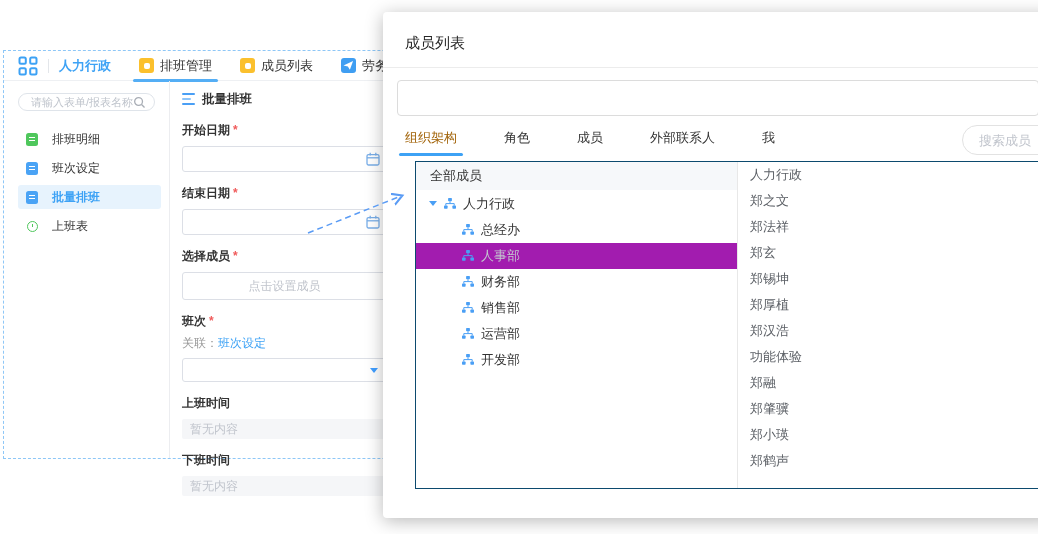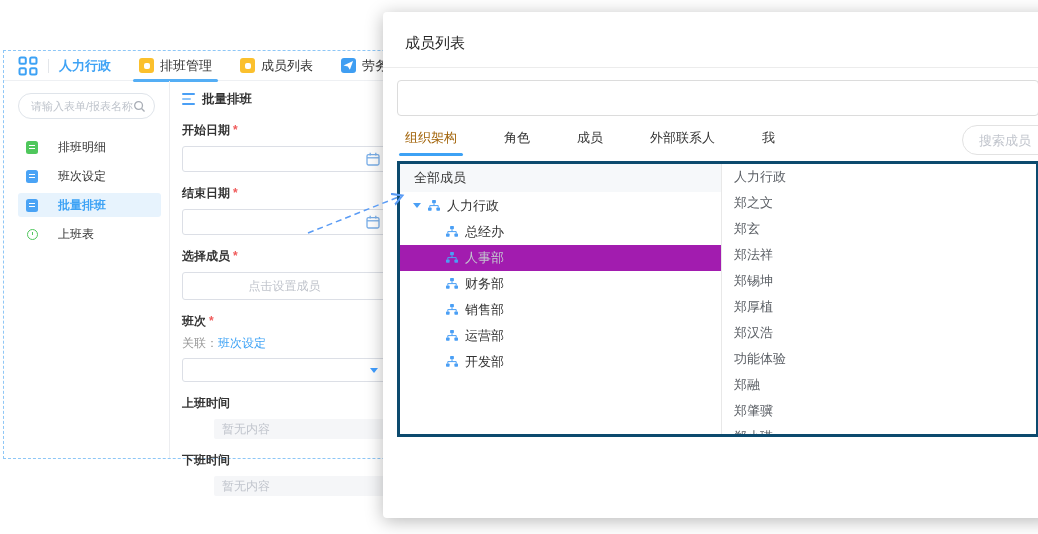--- a/index.html
+++ b/index.html
@@ -22,27 +22,27 @@
   .badge { width:15px; height:15px; border-radius:3px; position:relative; flex:0 0 auto; }
   .badge::after { content:""; position:absolute; left:4.5px; top:4.5px; width:6px; height:6px;
     background:#fff; border-radius:2px; }
   .badge.plane::after { display:none; }
   .badge.plane svg { position:absolute; left:2px; top:2px; }
 
   .win-body { flex:1; display:flex; min-height:0; }
 
   
   .sidebar { width:165px; flex:0 0 auto; padding:12px 8px 0 14px; }
-  .search-pill { width:137px; height:26px; border:1px solid #dfe4ea; border-radius:14px;
+  .search-pill { width:137px; height:18px; border:1px solid #dfe4ea; border-radius:14px;
     display:flex; align-items:center; padding:0 8px 0 12px; }
   .search-pill input { border:none; outline:none; flex:1; min-width:0; font-size:11px;
     color:#333; background:transparent; }
   .search-pill input::placeholder { color:#bfc4cc; }
   .side-list { list-style:none; margin-top:16px; }
-  .side-item { height:24px; display:flex; align-items:center; gap:20px; padding:0 8px;
+  .side-item { height:24px; display:flex; align-items:center; gap:14px; padding:0 8px;
     margin-bottom:5px; border-radius:3px; cursor:pointer; color:#333; }
   .side-item.selected { background:#e7f3fd; color:#3da2f5; font-weight:bold; }
   .s-icon { width:12px; height:13px; flex:0 0 auto; position:relative; }
   .s-icon.doc { background:var(--c); border-radius:2.5px; }
   .s-icon.doc::after { content:""; position:absolute; left:3px; top:4px; width:6px; height:1.5px;
     background:#fff; box-shadow:0 3px 0 #fff; }
   .s-icon.bell { background:transparent; }
   .s-icon.bell::before { content:""; position:absolute; left:0.5px; top:1px; width:9px; height:9px;
     border:1.5px solid var(--c); border-radius:50%; }
   .s-icon.bell::after { content:""; position:absolute; left:5.5px; top:4px; width:1.5px; height:3.5px;
@@ -64,39 +64,39 @@
   .member-box { width:205px; height:28px; border:1px solid #dcdfe6; border-radius:3px;
     display:flex; align-items:center; justify-content:center; color:#c0c4cc; cursor:pointer; }
   .rel-line { margin:-2px 0 6px; color:#999; }
   .rel-line a { color:#3da2f5; text-decoration:none; cursor:pointer; }
   .select-box { width:205px; height:24px; border:1px solid #dcdfe6; border-radius:3px;
     position:relative; cursor:pointer; background:#fff; }
   .select-box .caret { position:absolute; right:8px; top:9px; width:0; height:0;
     border-left:4.5px solid transparent; border-right:4.5px solid transparent;
     border-top:5.5px solid #409eff; }
   .gray-field { width:205px; height:20px; background:#f5f6f8; border-radius:2px; color:#c0c4cc;
-    display:flex; align-items:center; padding:0 8px;margin-left:32px; }
+    display:flex; align-items:center; padding:0 8px; }
 
   
   .modal { position:absolute; left:383px; top:12px; width:672px; height:506px; background:#fff;
     border-radius:4px; box-shadow:0 3px 18px rgba(0,0,0,.28); z-index:20; }
   .m-title { padding:22px 0 14px 22px; font-size:15px; font-weight:500; color:#262626;
     border-bottom:1px solid #ececec; }
   .sel-box { margin:12px 16px 0 14px; height:36px; border:1px solid #dcdcdc; border-radius:4px; }
   .m-tabs { display:flex; align-items:flex-end; gap:35px; padding:14px 0 0 16px; height:40px;
     position:relative; }
   .m-tab { padding:0 6px 9px; font-size:13px; color:#333; cursor:pointer; position:relative; }
   .m-tab.active { color:#a16207; }
   .m-tab.active::after { content:""; position:absolute; left:0; right:0; bottom:0; height:3px;
     background:#3da2f5; border-radius:2px; }
   .m-search { position:absolute; top:113px; left:579px; width:130px; height:30px;
     border:1px solid #e2e2e2; border-radius:16px; display:flex; align-items:center; padding-left:16px; }
   .m-search input { border:none; outline:none; background:transparent; font-size:13px; width:100px; }
   .m-search input::placeholder { color:#c0c4cc; }
-  .picker { margin:5px 16px 0 14px; height:276px; border:3px solid #0c4a6e; display:flex;
+  .picker { margin:5px 16px 0 32px; height:328px; border:1px solid #0c4a6e; display:flex;
     overflow:hidden; }
   .tree-pane { width:322px; flex:0 0 auto; border-right:1px solid #e8e8e8; overflow:hidden; }
   .tree-head { height:28px; background:#f6f8fa; display:flex; align-items:center; padding-left:14px;
     font-size:13px; color:#333; }
   .tree-root-row { height:27px; display:flex; align-items:center; padding-left:13px; gap:7px;
     font-size:13px; cursor:pointer; }
   .caret-down { width:0; height:0; border-left:4.5px solid transparent;
     border-right:4.5px solid transparent; border-top:5.5px solid #4a9ff5; flex:0 0 auto; }
   .org-ic { flex:0 0 auto; }
   .tree-children { list-style:none; }
@@ -372,23 +372,23 @@
     <span>开发部</span>
   </li>
 </ul>
     </div>
     <div class="member-pane">
       <ul class="member-list" id="member-list">
   <li class="member-row">人力行政</li>
 
   <li class="member-row">郑之文</li>
 
+  <li class="member-row">郑法祥</li>
+
   <li class="member-row">郑玄</li>
-
-  <li class="member-row">郑法祥</li>
 
   <li class="member-row">郑锡坤</li>
 
   <li class="member-row">郑厚植</li>
 
   <li class="member-row">郑汉浩</li>
 
   <li class="member-row">功能体验</li>
 
   <li class="member-row">郑融</li>

